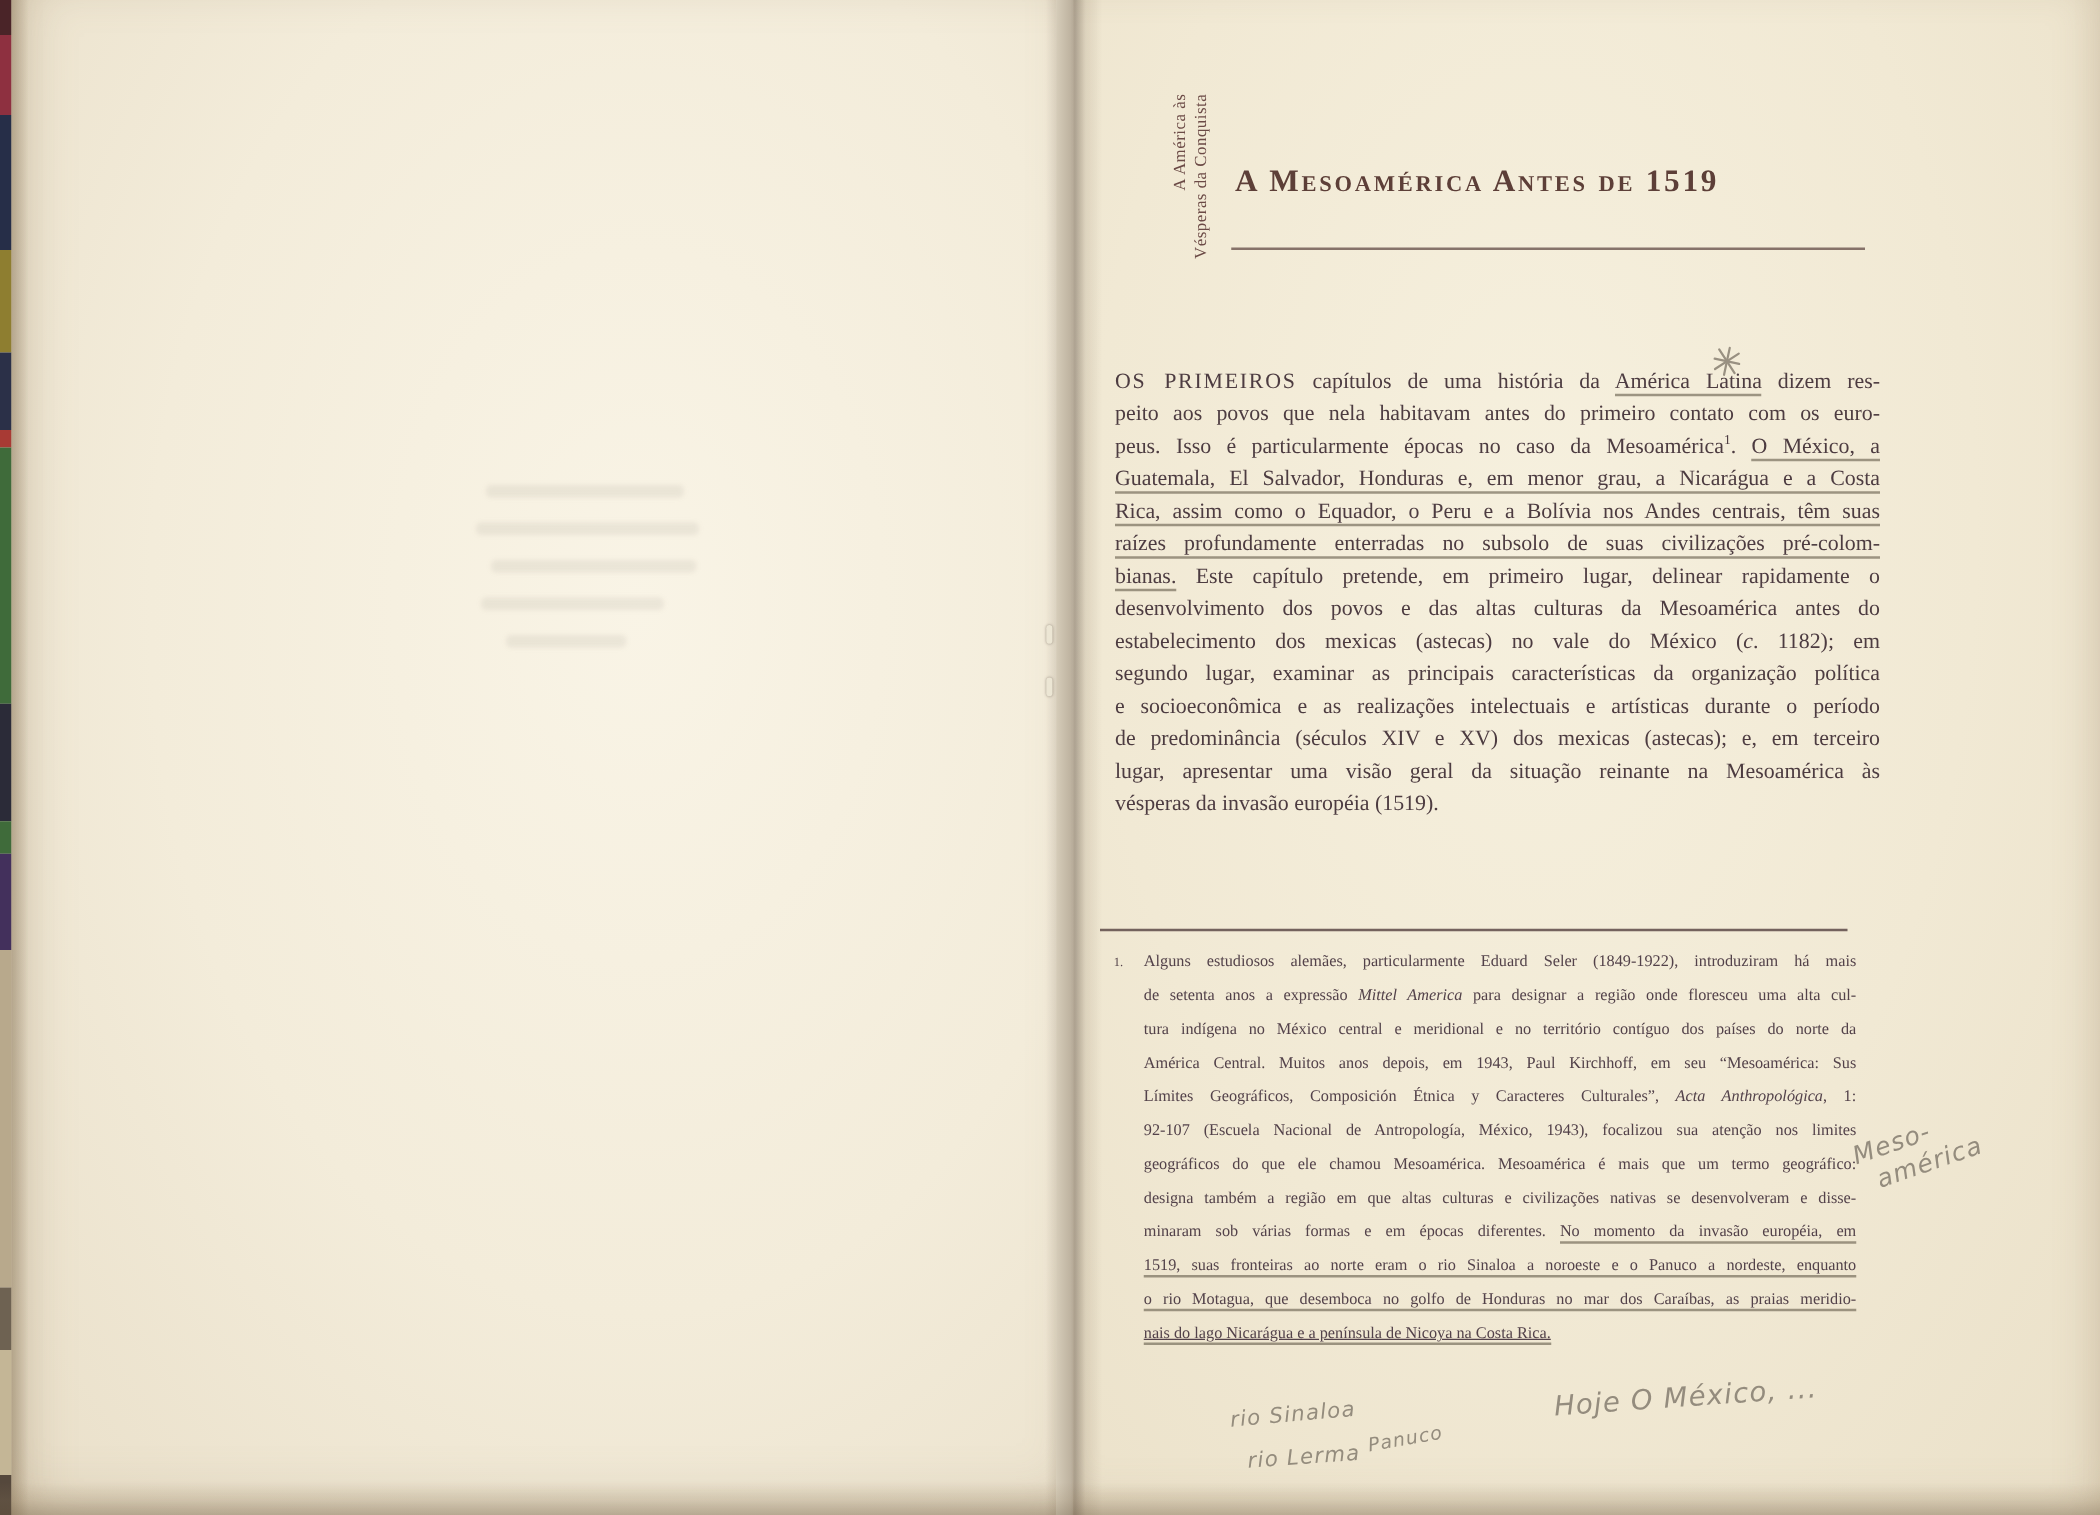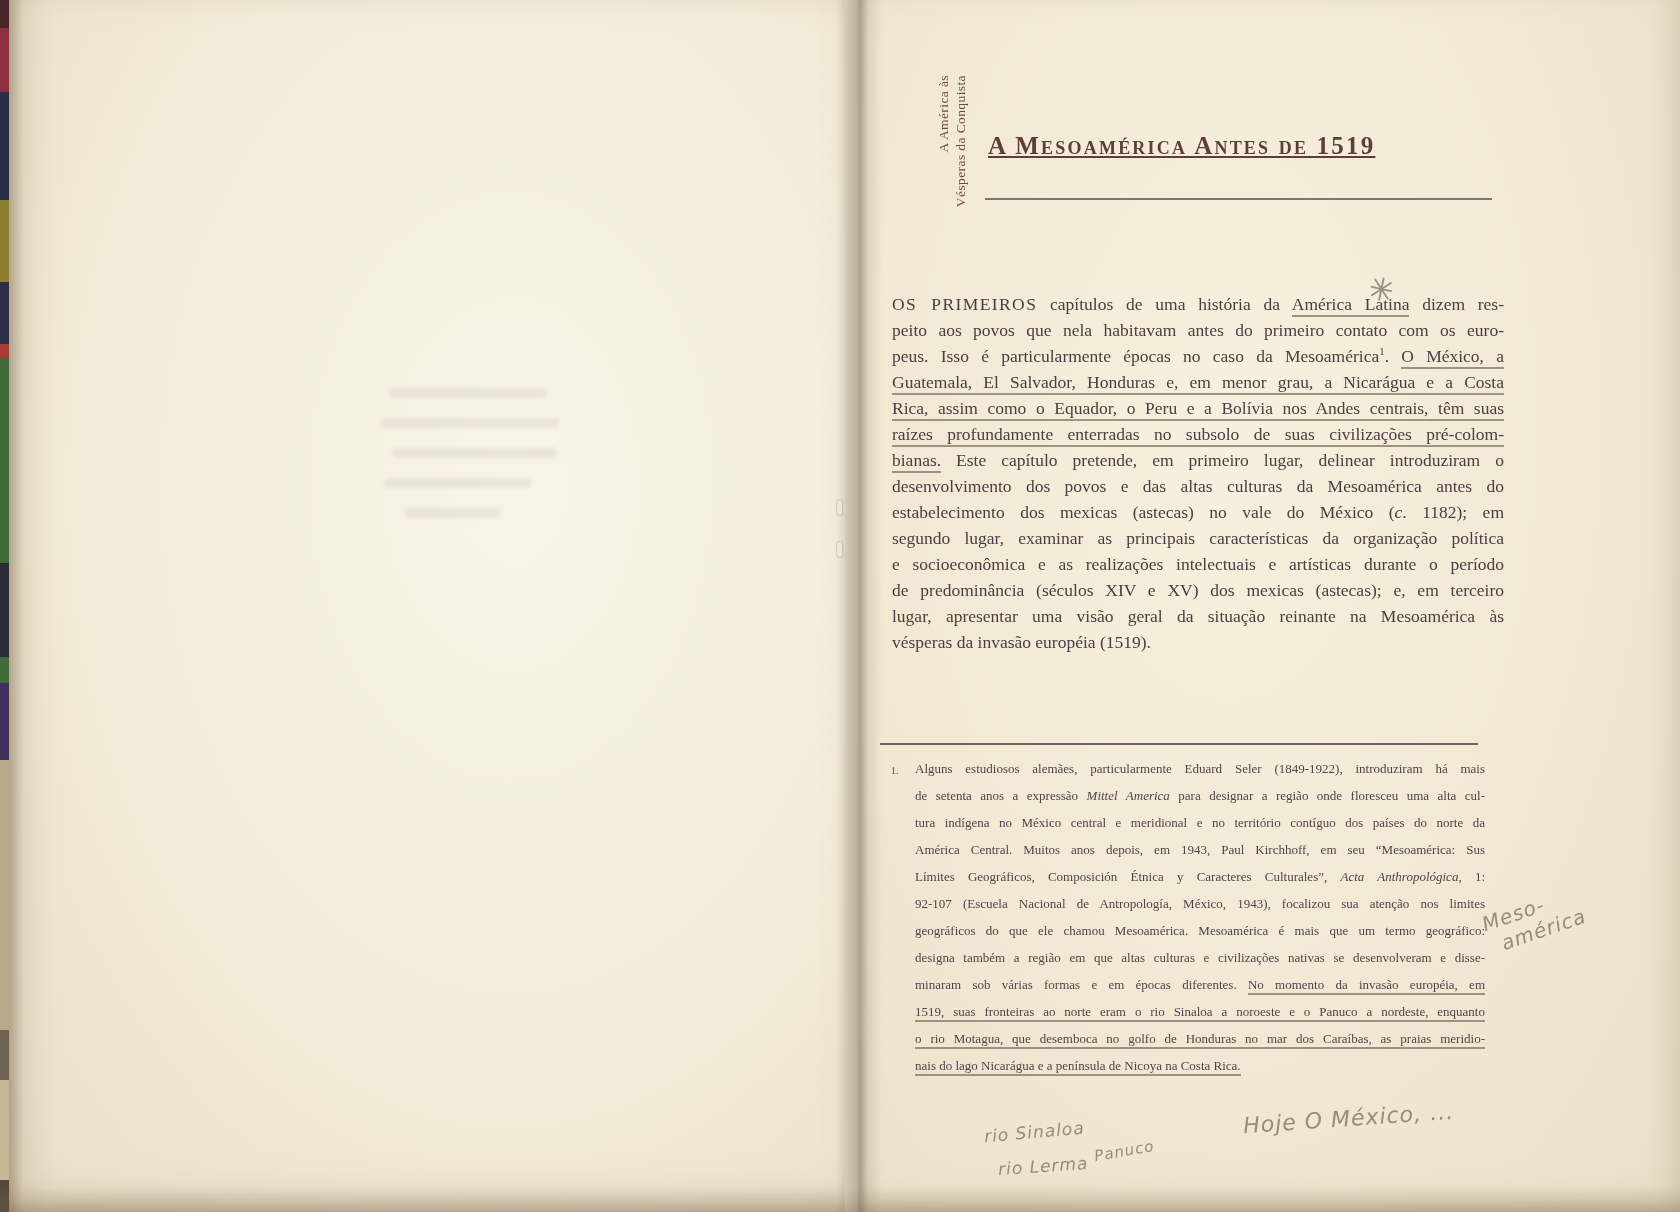--- a/index.html
+++ b/index.html
@@ -32,35 +32,35 @@
   .ghost{position:absolute;border-radius:4px;background:rgba(120,110,100,.10);filter:blur(2px);}
 
   
   .margin-header-wrap{position:absolute;left:77px;top:245px;width:170px;z-index:8;}
   .margin-header{transform:rotate(-90deg);transform-origin:top left;width:170px;
     text-align:right;color:#6b4a46;font-size:13.5px;line-height:17px;letter-spacing:.4px;}
 
   
   .chapter-title{position:absolute;left:130px;top:132px;margin:0;z-index:8;
     font-size:25px;font-weight:600;font-variant:small-caps;letter-spacing:2.2px;
-    color:#5d3f38;white-space:nowrap;text-decoration:underline;}
+    color:#5d3f38;white-space:nowrap;}
   .title-rule{position:absolute;left:127px;top:198px;width:507px;height:2px;background:#6a544e;opacity:.8;z-index:8;}
 
   
   .body-text{position:absolute;left:22px;top:291px;width:612px;z-index:8;
     font-size:17.5px;line-height:26px;color:#4d3c41;margin-left:12px;}
   .body-text .tline{text-align:justify;text-align-last:justify;white-space:nowrap;}
   .body-text .tline:last-child{text-align-last:left;}
 
   
   .footnote-rule{position:absolute;left:22px;top:743px;width:598px;height:2px;background:#5d4a48;opacity:.85;z-index:8;}
   .footnote{position:absolute;left:57px;top:755px;width:570px;z-index:8;
     font-size:13px;line-height:27px;color:#53424a;}
   .footnote .tline{text-align:justify;text-align-last:justify;white-space:nowrap;}
-  .footnote .tline:last-child{text-align-last:left;}
+  .footnote .tline:last-child{text-align-last:left;text-decoration:underline;}
   .fn-marker{position:absolute;left:-24px;top:2px;font-size:10px;color:#53424a;}
 
   
   .u{border-bottom:2px solid rgba(122,113,96,.72);padding-bottom:1px;}
   .it{font-style:italic;}
   .sup{vertical-align:super;font-size:.62em;line-height:0;}
   .lead{letter-spacing:1.4px;}
 
   
   .hand{position:absolute;z-index:9;color:#8d8577;opacity:.92;
@@ -132,21 +132,21 @@
       </svg>
     </div>
 
     <div class="body-text">
         <div class="tline"><span class="lead">OS PRIMEIROS</span><span> capítulos de uma história da </span><span class="u">América Latina</span><span> dizem res-</span></div>
         <div class="tline"><span>peito aos povos que nela habitavam antes do primeiro contato com os euro-</span></div>
         <div class="tline"><span>peus. Isso é particularmente épocas no caso da Mesoamérica</span><span class="sup">1</span><span>. </span><span class="u">O México, a</span></div>
         <div class="tline"><span class="u">Guatemala, El Salvador, Honduras e, em menor grau, a Nicarágua e a Costa</span></div>
         <div class="tline"><span class="u">Rica, assim como o Equador, o Peru e a Bolívia nos Andes centrais, têm suas</span></div>
         <div class="tline"><span class="u">raízes profundamente enterradas no subsolo de suas civilizações pré-colom-</span></div>
-        <div class="tline"><span class="u">bianas.</span><span> Este capítulo pretende, em primeiro lugar, delinear introduziram o</span></div>
+        <div class="tline"><span class="u">bianas.</span><span> Este capítulo pretende, em primeiro lugar, delinear rapidamente o</span></div>
         <div class="tline"><span>desenvolvimento dos povos e das altas culturas da Mesoamérica antes do</span></div>
         <div class="tline"><span>estabelecimento dos mexicas (astecas) no vale do México (</span><span class="it">c</span><span>. 1182); em</span></div>
         <div class="tline"><span>segundo lugar, examinar as principais características da organização política</span></div>
         <div class="tline"><span>e socioeconômica e as realizações intelectuais e artísticas durante o período</span></div>
         <div class="tline"><span>de predominância (séculos XIV e XV) dos mexicas (astecas); e, em terceiro</span></div>
         <div class="tline"><span>lugar, apresentar uma visão geral da situação reinante na Mesoamérica às</span></div>
         <div class="tline"><span>vésperas da invasão européia (1519).</span></div>
       </div>
 
     <div class="footnote-rule"></div>

